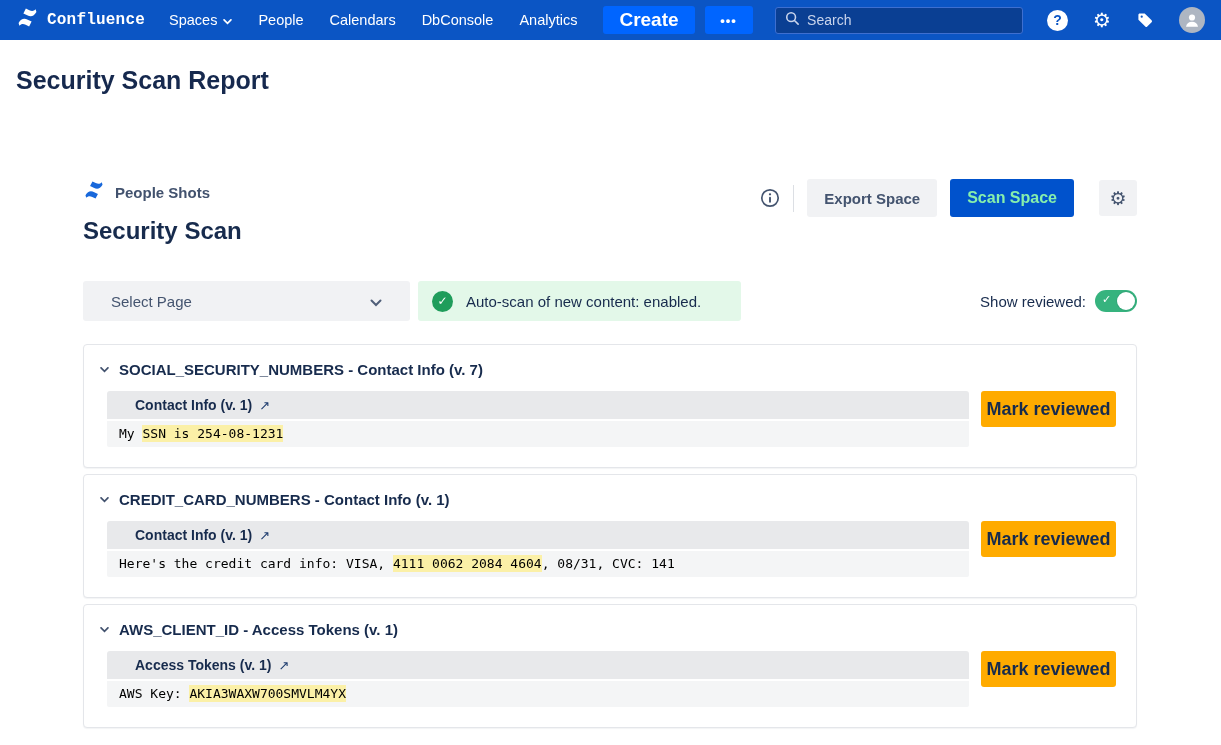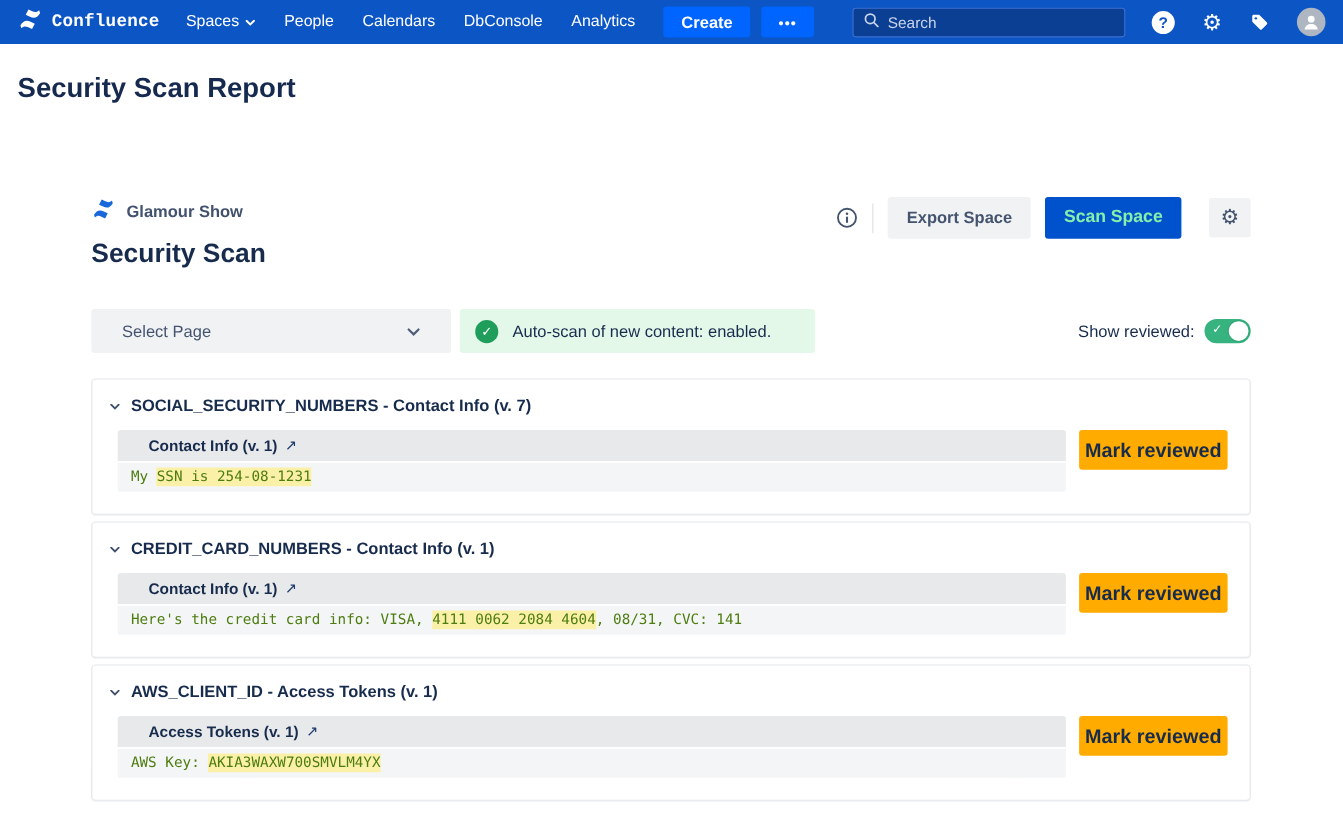--- a/index.html
+++ b/index.html
@@ -16,21 +16,21 @@
   .navbar {
     height: 40px; background: #0B55C4; color: #fff;
     display: flex; align-items: center; padding: 0 16px;
   }
   .brand { display: flex; align-items: center; gap: 8px; margin-right: 24px; cursor: pointer; font-family: Liberation Mono, monospace; }
   .brand-name { font-size: 16px; font-weight: 700; letter-spacing: .2px; }
   .nav-links { display: flex; align-items: center; gap: 26px; font-size: 14.5px; }
   .nav-link { display: flex; align-items: center; gap: 6px; cursor: pointer; white-space: nowrap; }
   .btn-create {
     margin-left: 26px; background: #0065FF; color: #fff; border: none;
-    font-size: 15px; font-weight: 600; height: 28px; padding: 0 16px; border-radius: 3px;
+    font-size: 19px; font-weight: 600; height: 28px; padding: 0 16px; border-radius: 3px;
   }
   .btn-more {
     margin-left: 10px; background: #0065FF; color: #fff; border: none;
     font-size: 13px; font-weight: 700; height: 28px; width: 48px; border-radius: 3px; letter-spacing: 1px;
   }
   .search-wrap {
     margin-left: auto; display: flex; align-items: center; gap: 8px;
     width: 248px; height: 27px; background: #0A3F93; border: 1px solid #3E6FD0;
     border-radius: 3px; padding: 0 9px;
   }
@@ -110,21 +110,21 @@
   .card-body { display: flex; align-items: flex-start; gap: 12px; padding-left: 7px; }
   .snippet { flex: 1; }
   .snippet-header {
     background: #E8E9EB; border-radius: 3px 3px 0 0; padding: 6px 28px;
     font-size: 14px; font-weight: 700; color: #172B4D;
     display: flex; align-items: center; gap: 7px; margin-bottom: 2px; cursor: pointer;
   }
   .ext-arrow { font-size: 13px; font-weight: 400; color: #1D3B6E; }
   .snippet-content {
     background: #F4F5F6; padding: 5px 12px 6px; border-radius: 0 0 2px 2px;
-    font-family: "DejaVu Sans Mono", monospace; font-size: 13px; color: #4d7c0f;
+    font-family: "DejaVu Sans Mono", monospace; font-size: 13px; color: #000000;
     white-space: pre-wrap;
   }
   mark.hl { background: #FBF0A7; color: inherit; font-family: inherit; padding: 1px 0; }
   .btn-mark {
     width: 135px; height: 36px; background: #FFAB00; border: none; border-radius: 3px;
     font-size: 18px; font-weight: 700; color: #172B4D; flex: 0 0 auto;
   }
 </style>
 </head>
 <body>
@@ -200,21 +200,21 @@
 
   <div class="page-header">
     <div>
       <div class="space-row">
         <span>
           <svg width="22" height="22" viewBox="0 0 24 24">
             <path d="M2.7 17.8c2.6-4.4 5.6-5.4 9.6-3.4l4 1.9-2.6 5-3.6-1.7c-2.7-1.3-4.6-1-6.6.9z" fill="#1868DB"></path>
             <path d="M21.3 6.2c-2.6 4.4-5.6 5.4-9.6 3.4l-4-1.9 2.6-5 3.6 1.7c2.7 1.3 4.6 1 6.6-.9z" fill="#1868DB"></path>
           </svg>
         </span>
-        <span class="space-name">Glamour Show</span>
+        <span class="space-name">People Shots</span>
       </div>
       <h2 class="section-heading">Security Scan</h2>
     </div>
 
     <div class="header-actions">
       <span class="icon-btn">
         <svg width="20" height="20" viewBox="0 0 20 20">
             <circle cx="10" cy="10" r="8.2" fill="none" stroke="#44546F" stroke-width="1.7"></circle>
             <circle cx="10" cy="6.3" r="1.15" fill="#44546F"></circle>
             <rect x="9.05" y="8.8" width="1.9" height="5.9" rx="0.95" fill="#44546F"></rect>

